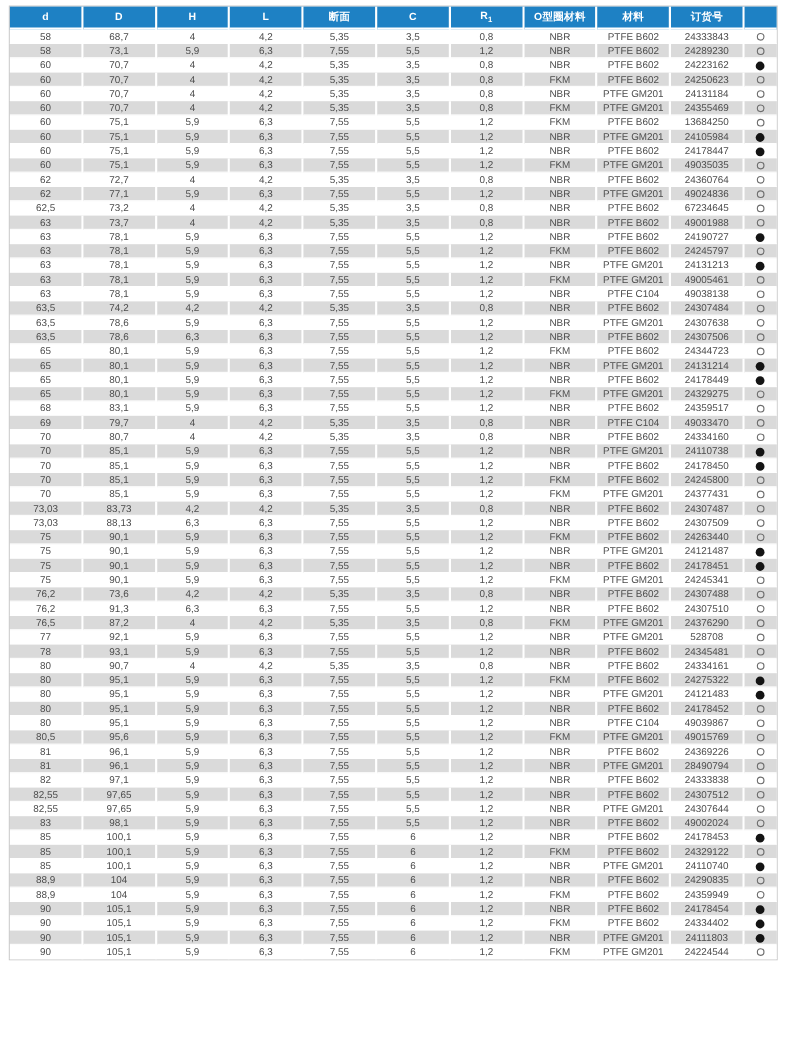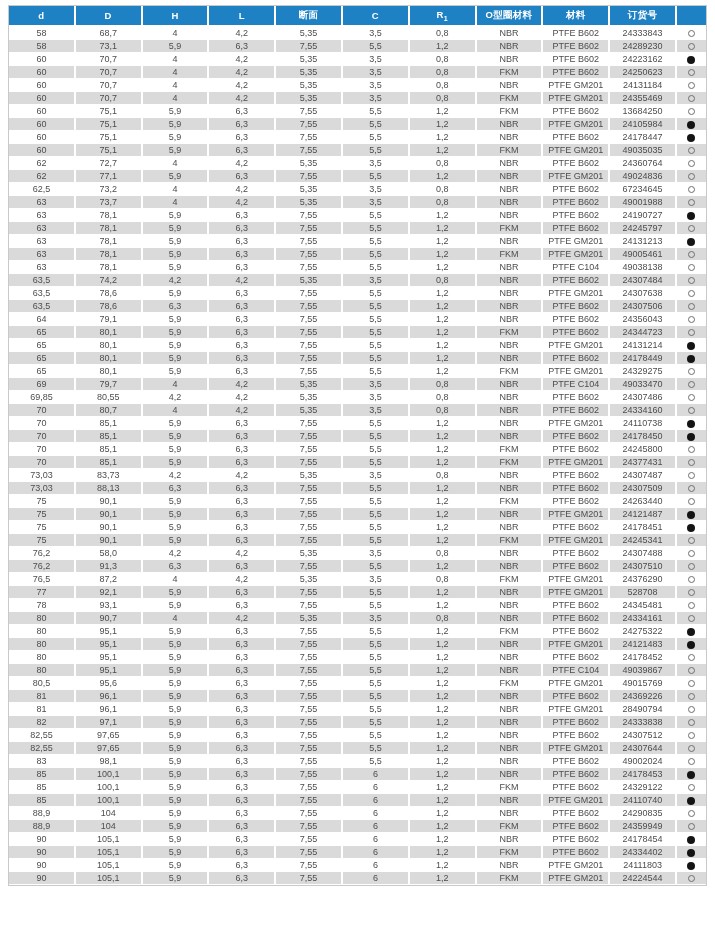--- a/index.html
+++ b/index.html
@@ -383,33 +383,20 @@
     <td>6,3</td>
     <td>7,55</td>
     <td>5,5</td>
     <td>1,2</td>
     <td>NBR</td>
     <td>PTFE B602</td>
     <td>24307506</td>
     <td><span class="dot dot-open"></span></td>
   </tr>
           <tr>
-    <td>64</td>
-    <td>79,1</td>
-    <td>5,9</td>
-    <td>6,3</td>
-    <td>7,55</td>
-    <td>5,5</td>
-    <td>1,2</td>
-    <td>NBR</td>
-    <td>PTFE B602</td>
-    <td>24356043</td>
-    <td><span class="dot dot-open"></span></td>
-  </tr>
-          <tr>
     <td>65</td>
     <td>80,1</td>
     <td>5,9</td>
     <td>6,3</td>
     <td>7,55</td>
     <td>5,5</td>
     <td>1,2</td>
     <td>FKM</td>
     <td>PTFE B602</td>
     <td>24344723</td>
@@ -448,46 +435,46 @@
     <td>6,3</td>
     <td>7,55</td>
     <td>5,5</td>
     <td>1,2</td>
     <td>FKM</td>
     <td>PTFE GM201</td>
     <td>24329275</td>
     <td><span class="dot dot-open"></span></td>
   </tr>
           <tr>
+    <td>68</td>
+    <td>83,1</td>
+    <td>5,9</td>
+    <td>6,3</td>
+    <td>7,55</td>
+    <td>5,5</td>
+    <td>1,2</td>
+    <td>NBR</td>
+    <td>PTFE B602</td>
+    <td>24359517</td>
+    <td><span class="dot dot-open"></span></td>
+  </tr>
+          <tr>
     <td>69</td>
     <td>79,7</td>
     <td>4</td>
     <td>4,2</td>
     <td>5,35</td>
     <td>3,5</td>
     <td>0,8</td>
     <td>NBR</td>
     <td>PTFE C104</td>
     <td>49033470</td>
     <td><span class="dot dot-open"></span></td>
   </tr>
           <tr>
-    <td>69,85</td>
-    <td>80,55</td>
-    <td>4,2</td>
-    <td>4,2</td>
-    <td>5,35</td>
-    <td>3,5</td>
-    <td>0,8</td>
-    <td>NBR</td>
-    <td>PTFE B602</td>
-    <td>24307486</td>
-    <td><span class="dot dot-open"></span></td>
-  </tr>
-          <tr>
     <td>70</td>
     <td>80,7</td>
     <td>4</td>
     <td>4,2</td>
     <td>5,35</td>
     <td>3,5</td>
     <td>0,8</td>
     <td>NBR</td>
     <td>PTFE B602</td>
     <td>24334160</td>
@@ -618,21 +605,21 @@
     <td>7,55</td>
     <td>5,5</td>
     <td>1,2</td>
     <td>FKM</td>
     <td>PTFE GM201</td>
     <td>24245341</td>
     <td><span class="dot dot-open"></span></td>
   </tr>
           <tr>
     <td>76,2</td>
-    <td>58,0</td>
+    <td>73,6</td>
     <td>4,2</td>
     <td>4,2</td>
     <td>5,35</td>
     <td>3,5</td>
     <td>0,8</td>
     <td>NBR</td>
     <td>PTFE B602</td>
     <td>24307488</td>
     <td><span class="dot dot-open"></span></td>
   </tr>

